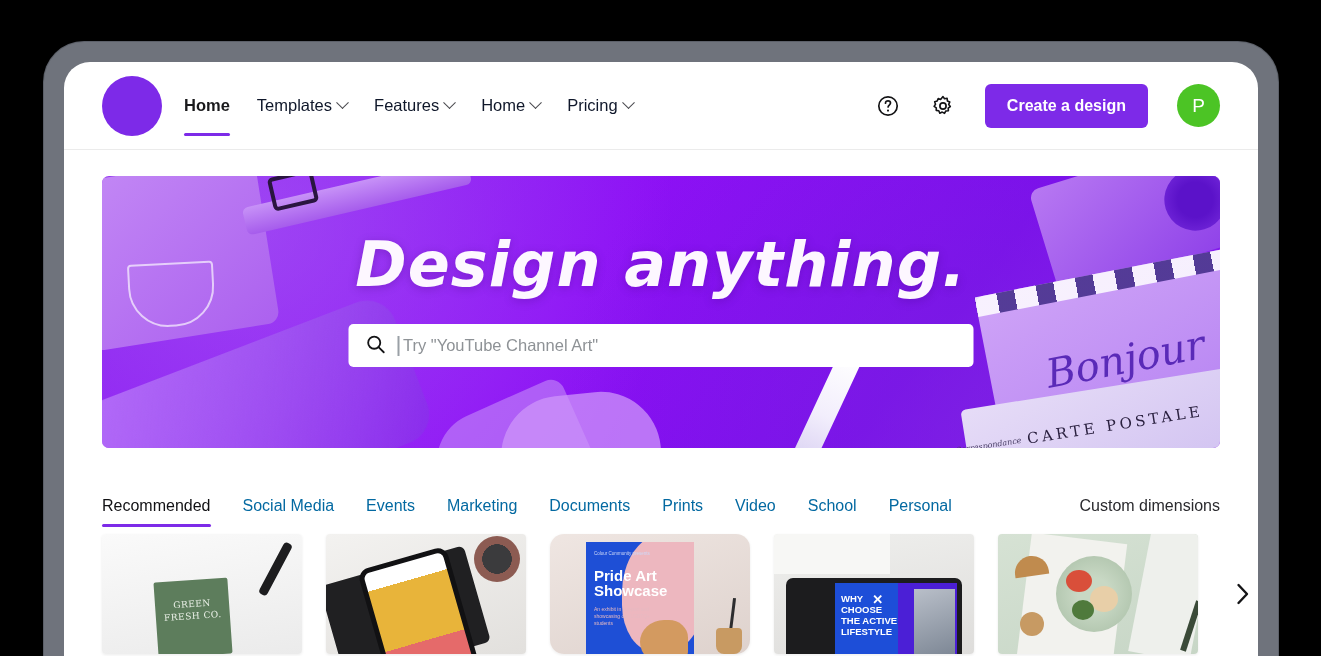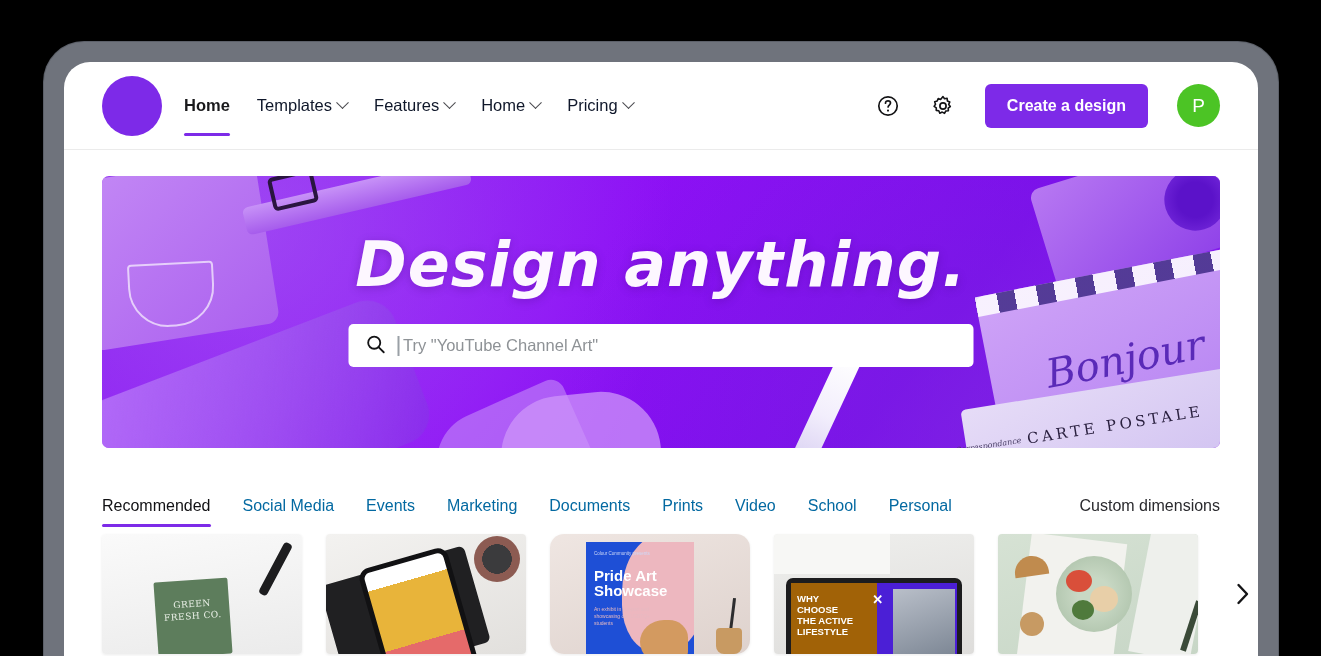--- a/index.html
+++ b/index.html
@@ -427,21 +427,21 @@
   }
 
   
   .c4 { background: linear-gradient(170deg,#efefed,#dedddb); }
   .c4 .laptop {
     position:absolute; left: 12px; top: 44px;
     width: 176px; height: 84px;
     background:#1c1c1e; border-radius: 7px 7px 2px 2px; padding: 5px;
   }
   .c4 .ls { width:100%; height:100%; display:flex; }
-  .c4 .ls .orange { width: 52%; background:#a16207; position:relative; }
+  .c4 .ls .orange { width: 52%; background:#1d4ed8; position:relative;margin-left:44px; }
   .c4 .ls .blue { width: 48%; background:#4b1fd6; position:relative; overflow:hidden;}
   .c4 .ls .blue::after{
     content:""; position:absolute; right:2px; top:6px; bottom:2px; left: 16px;
     background:linear-gradient(160deg,#b9bfc9,#7d8795);
   }
   .c4 .otxt {
     position:absolute; left: 6px; top: 10px;
     color:#ffffff; font-weight:bold; font-size: 9.5px; line-height: 11px;
     font-family:"Liberation Sans",sans-serif;
   }

